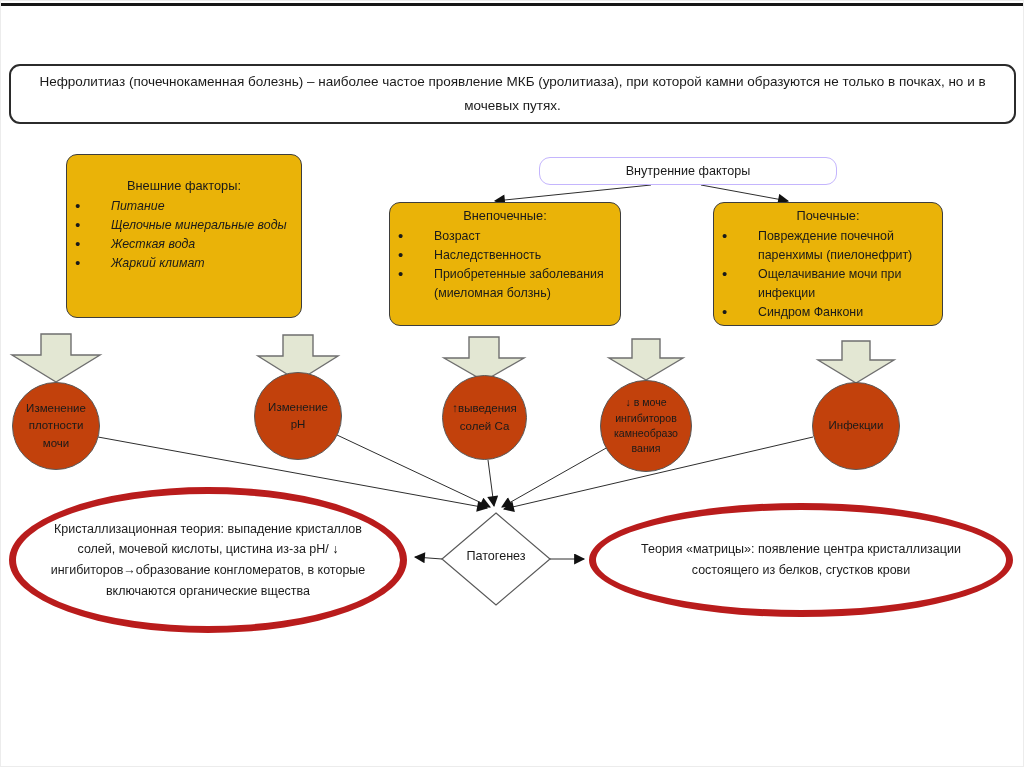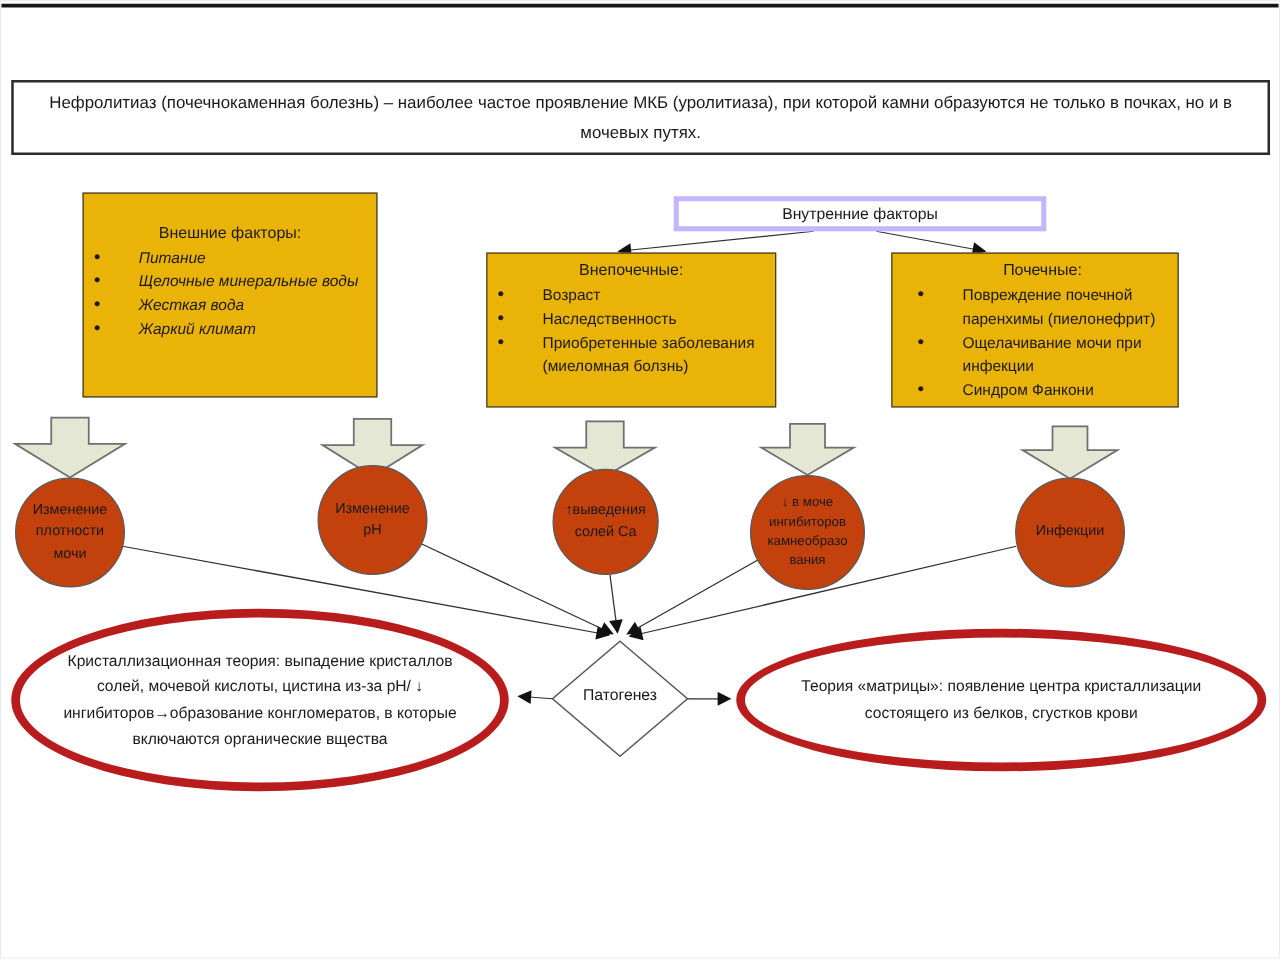--- a/index.html
+++ b/index.html
@@ -3,21 +3,21 @@
 <meta charset="utf-8">
 <style>
   html,body{margin:0;padding:0;background:#fff;}
   .slide{
     position:relative;width:1024px;height:767px;background:#fff;overflow:hidden;
     font-family:"Liberation Sans", sans-serif;color:#1a1a1a;
     border:1px solid #ececec;box-sizing:border-box;
   }
   .topline{position:absolute;left:0;top:2px;width:100%;height:3px;background:#161616;}
   .layer{position:absolute;left:0;top:0;width:1024px;height:767px;}
-  .abs{position:absolute;box-sizing:border-box;}
+  .abs{position:absolute;box-sizing:border-box;border-radius:11px;}
   .rectbox{background:#eab308;border:1px solid #3d3d3d;}
   .header-box{
     left:8px;top:63px;width:1007px;height:60px;border:2px solid #2b2b2b;
     display:flex;align-items:center;justify-content:center;text-align:center;
     font-size:13.5px;line-height:1.8;padding:0 28px;
   }
   .factor-title{text-align:center;font-size:12.8px;}
   .blist{list-style:none;margin:4px 0 0 0;padding:0;font-size:12.4px;line-height:19px;}
   .blist li{position:relative;padding-left:44px;}
   .blist li::before{content:"\2022";position:absolute;left:8px;top:-1px;font-size:15px;}
@@ -29,21 +29,21 @@
   .circle span{white-space:pre-line;}
   .ellipse{
     background:#fff;border:7px solid #b91c1c;border-radius:50%;
     display:flex;align-items:center;justify-content:center;text-align:center;
     font-size:12.5px;line-height:1.65;
   }
   .diamond-label{
     left:441px;top:548px;width:108px;text-align:center;font-size:12.6px;
   }
   .internal-box{
-    left:538px;top:156px;width:298px;height:28px;border:4px solid #c4b5fd;
+    left:538px;top:156px;width:298px;height:28px;border:1px solid #c4b5fd;
     display:flex;align-items:center;justify-content:center;font-size:12.6px;background:#fff;
   }
 </style>
 </head>
 <body>
 
 <div class="slide">
   <div class="topline"></div>
 
   <svg class="layer" viewBox="0 0 1024 767">
@@ -102,21 +102,21 @@
 
   <div class="abs rectbox" style="left:388px;top:201px;width:232px;height:124px;padding-top:5px;">
     <div class="factor-title">Внепочечные:</div>
     <ul class="blist">
       <li>Возраст</li>
       <li>Наследственность</li>
       <li>Приобретенные заболевания (миеломная болзнь)</li>
     </ul>
   </div>
 
-  <div class="abs rectbox" style="left:712px;top:201px;width:230px;height:124px;padding-top:5px;padding-left:12px;">
+  <div class="abs rectbox" style="left:712px;top:201px;width:230px;height:124px;padding-top:5px;">
     <div class="factor-title">Почечные:</div>
     <ul class="blist">
       <li>Повреждение почечной паренхимы (пиелонефрит)</li>
       <li>Ощелачивание мочи при инфекции</li>
       <li>Синдром Фанкони</li>
     </ul>
   </div>
 
   <div class="abs circle" style="left:11px;top:381px;width:88px;height:88px;">
     <span>Изменение

